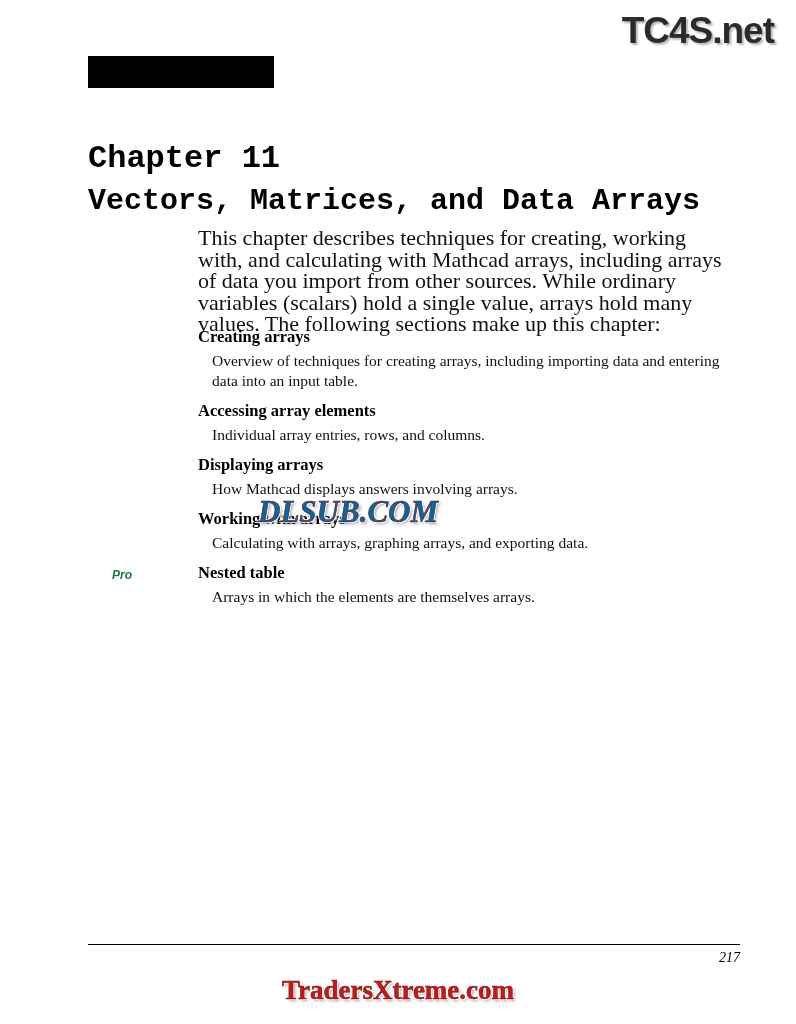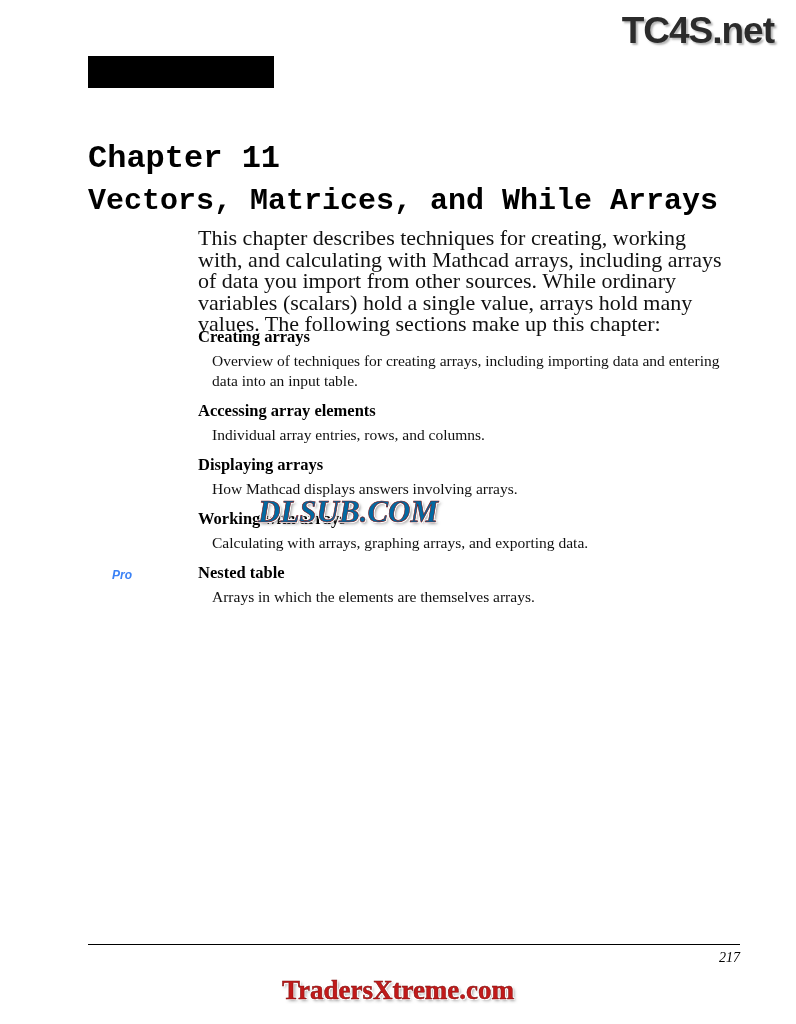--- a/index.html
+++ b/index.html
@@ -108,21 +108,21 @@
 
   
   .pro-mark {
     position: absolute;
     left: -86px;
     top: 2px;
     font-family: "Liberation Sans", sans-serif;
     font-style: italic;
     font-weight: bold;
     font-size: 12px;
-    color: #3b82f6;
+    color: #15803d;
   }
 
   
   .wm-mid {
     position: absolute;
     left: 258px;
     top: 494px;
     font-family: "Liberation Serif", serif;
     font-weight: bold;
     font-style: italic;
@@ -179,21 +179,21 @@
 <body>
 
 <div class="page">
 
   <div class="wm-top">TC4S.net</div>
 
   <div class="black-bar"></div>
 
   <div class="chapter-head">
     <span class="chapter-num">Chapter 11</span>
-    <span class="chapter-title">Vectors, Matrices, and While Arrays</span>
+    <span class="chapter-title">Vectors, Matrices, and Data Arrays</span>
   </div>
 
   <p class="intro">This chapter describes techniques for creating, working with, and calculating with Mathcad arrays, including arrays of data you import from other sources. While ordinary variables (scalars) hold a single value, arrays hold many values. The following sections make up this chapter:</p>
 
   <div class="sections">
 
     <div class="sec">
       <div class="sec-title">Creating arrays</div>
       <div class="sec-desc">Overview of techniques for creating arrays, including importing data and entering data into an input table.</div>
     </div>

